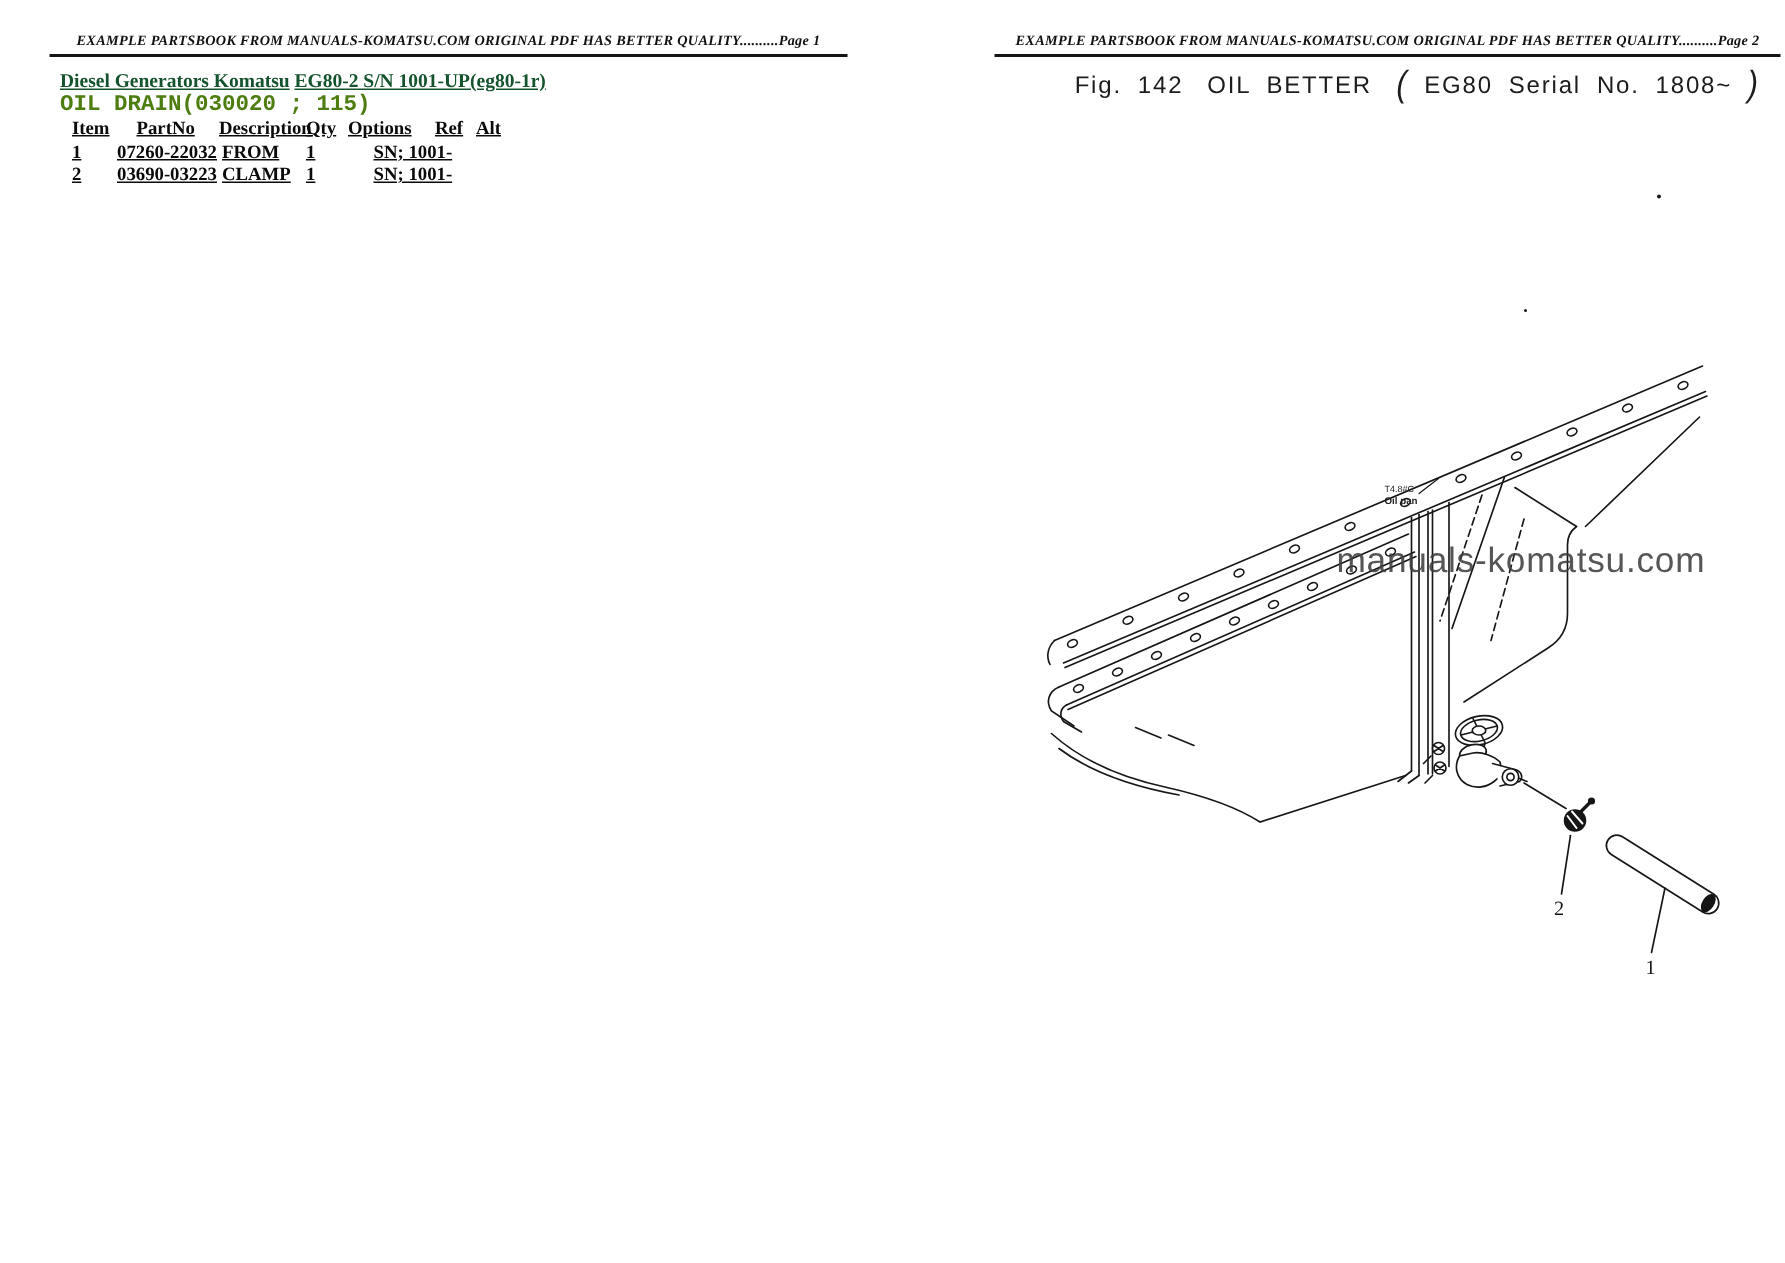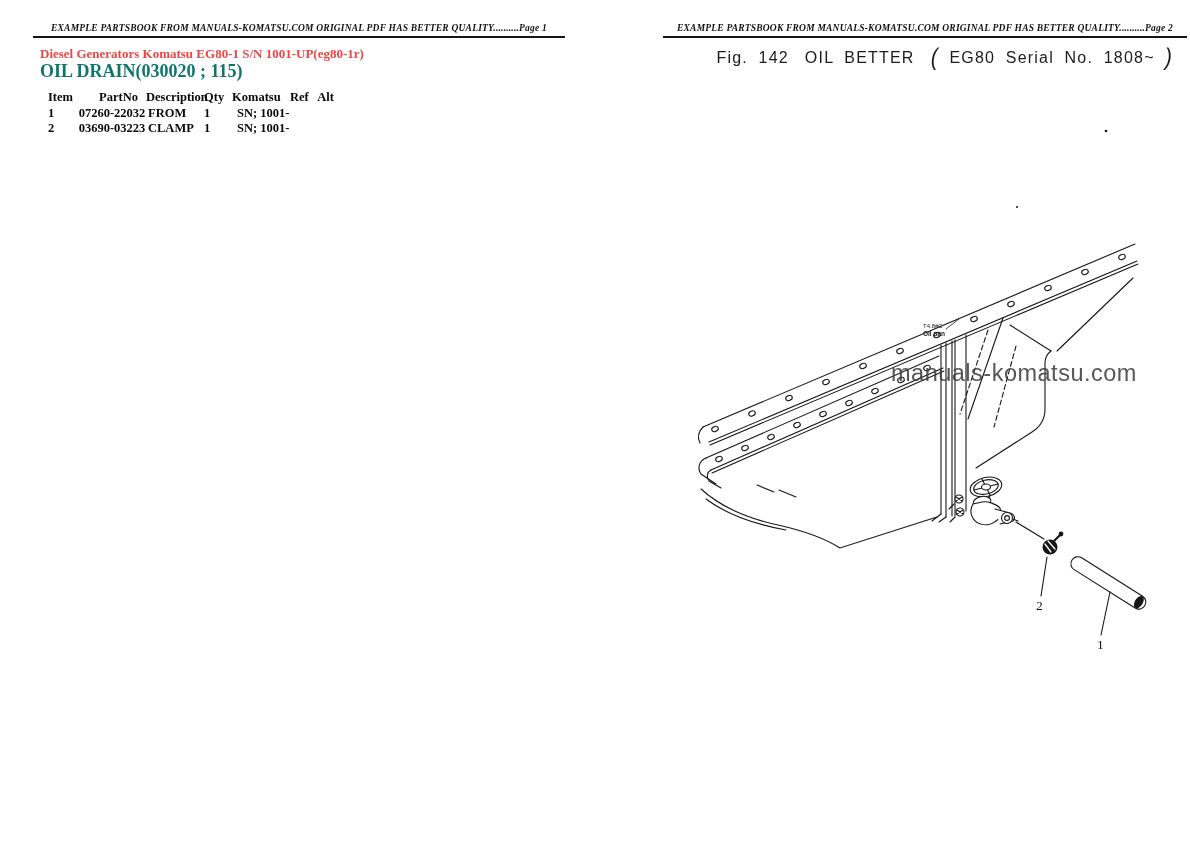--- a/index.html
+++ b/index.html
@@ -5,62 +5,62 @@
   html,body{margin:0;padding:0;background:#ffffff;}
   #stage{position:relative;width:1190px;height:842px;background:#ffffff;overflow:hidden;
          font-family:"Liberation Serif",serif;color:#0a0a0a;}
   .abs{position:absolute;}
   
   .pghdr{font-style:italic;font-weight:bold;font-size:9.5px;letter-spacing:.2px;
          white-space:nowrap;text-align:center;color:#111;}
   .rule{height:2px;background:#151515;}
   
   .linkline{font-weight:bold;font-size:13px;white-space:nowrap;}
-  .doclink{color:#ef4444;cursor:pointer;}
-  .sect{font-weight:bold;font-size:18px;color:#0f766e;white-space:nowrap;}
+  .doclink{color:#14532d;text-decoration:underline;cursor:pointer;}
+  .sect{font-weight:bold;font-size:15px;color:#4d7c0f;white-space:nowrap;font-family:Liberation Mono, monospace;}
   .ptable{font-weight:bold;font-size:12.5px;}
   .prow{display:flex;line-height:15.5px;white-space:nowrap;}
-  .c1{width:30px;} .c2{width:68px;text-align:center;} .c3{width:58px;} .c4{width:26px;}
+  .c1{width:30px;} .c2{width:68px;} .c3{width:58px;} .c4{width:26px;}
   .c5{width:58px;} .c6{width:26px;} .c7{width:20px;text-align:right;}
   .prow.hdr .c2{padding-left:13px;box-sizing:border-box;}
   .prow.hdr .c5,.prow.hdr .c6,.prow.hdr .c7{padding-left:2px;box-sizing:border-box;}
   .prow .val-c3{padding-left:2px;box-sizing:border-box;}
-  .prow .val-c5{padding-left:7px;box-sizing:border-box;}
+  .prow .val-c5{padding-left:7px;box-sizing:border-box;margin-left:12px;}
   
   .figtitle{font-family:"Liberation Sans",sans-serif;font-size:16px;color:#1c1c1c;
             text-align:center;white-space:nowrap;letter-spacing:1.2px;word-spacing:5px;}
   .figtitle .gap{display:inline-block;width:16px;}
   .paren{display:inline-block;font-size:21px;transform:skewX(-9deg) scaleY(1.15);
          position:relative;top:1px;font-weight:normal;}
   svg text{font-family:"Liberation Sans",sans-serif;}
   .serifnum{font-family:"Liberation Serif",serif;}
 </style>
 </head>
 <body>
 
 <div id="stage">
 
   <div class="abs pghdr" style="left:33px;top:23px;width:532px;">EXAMPLE PARTSBOOK FROM MANUALS-KOMATSU.COM ORIGINAL PDF HAS BETTER QUALITY..........Page 1</div>
   <div class="abs rule" style="left:33px;top:36px;width:532px;"></div>
 
   <div class="abs linkline" style="left:40px;top:46px;">
     <span class="doclink">Diesel Generators Komatsu</span>
     <span> </span>
-    <span class="doclink">EG80-1 S/N 1001-UP(eg80-1r)</span>
+    <span class="doclink">EG80-2 S/N 1001-UP(eg80-1r)</span>
   </div>
 
   <div class="abs sect" style="left:40px;top:61px;">OIL DRAIN(030020 ; 115)</div>
 
-  <div class="abs ptable" style="left:48px;top:90px;">
+  <div class="abs ptable" style="left:48px;top:78px;text-decoration:underline;">
     <div class="prow hdr">
       <span class="c1">Item</span>
       <span class="c2">PartNo</span>
       <span class="c3">Description</span>
       <span class="c4">Qty</span>
-      <span class="c5">Komatsu</span>
+      <span class="c5">Options</span>
       <span class="c6">Ref</span>
       <span class="c7">Alt</span>
     </div>
     <div class="prow">
       <span class="c1">1</span>
       <span class="c2">07260-22032</span>
       <span class="c3 val-c3">FROM</span>
       <span class="c4">1</span>
       <span class="c5 val-c5">SN; 1001-</span>
       <span class="c6"></span>

